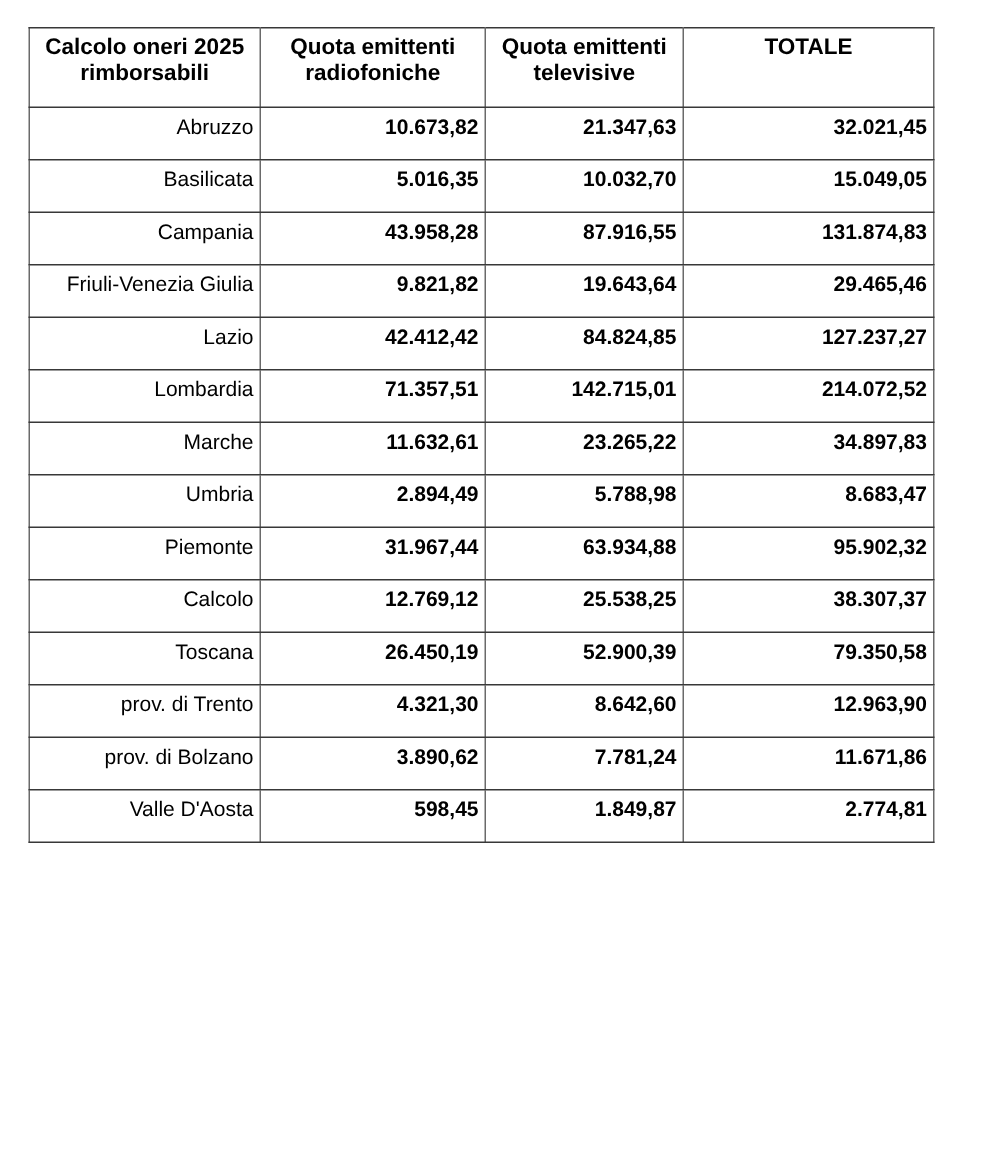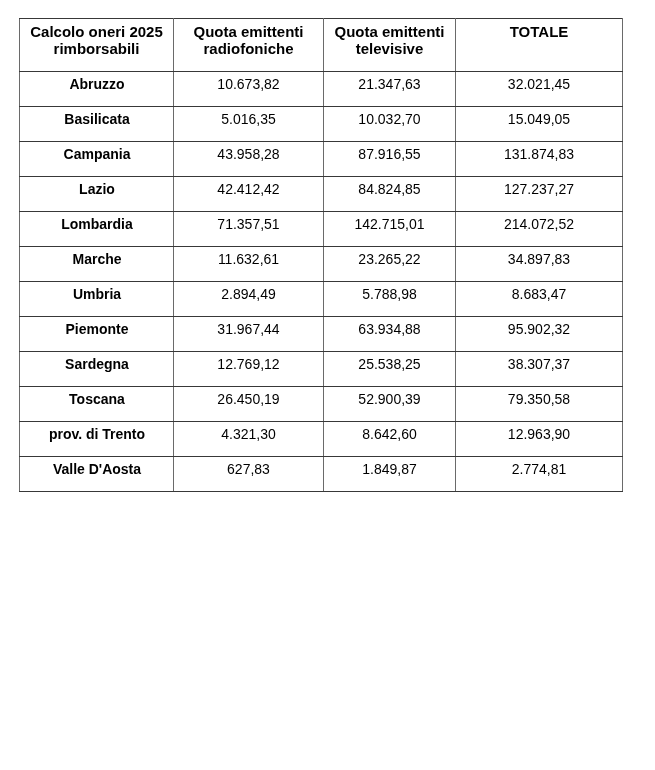--- a/index.html
+++ b/index.html
@@ -41,26 +41,26 @@
     line-height: 17px;
     margin-top: 24px;
   }
   .oneri-table tbody td {
     height: 30px;
     font-size: 14px;
     padding: 4px 4px 0 4px;
     line-height: 17px;
   }
   .oneri-table td.region {
-    text-align: center;
+    text-align: right;
     padding-left: 5px;
-    font-weight: bold;
   }
   .oneri-table td.num {
-    text-align: center;
+    text-align: right;
+    font-weight: bold;
   }
 </style>
 </head>
 <body>
 
 <div class="page">
   <table class="oneri-table">
     <colgroup>
       <col style="width:154px">
       <col style="width:150px">
@@ -88,20 +88,26 @@
           <td class="num">10.032,70</td>
           <td class="num">15.049,05</td>
         </tr>
         <tr>
           <td class="region">Campania</td>
           <td class="num">43.958,28</td>
           <td class="num">87.916,55</td>
           <td class="num">131.874,83</td>
         </tr>
         <tr>
+          <td class="region">Friuli-Venezia Giulia</td>
+          <td class="num">9.821,82</td>
+          <td class="num">19.643,64</td>
+          <td class="num">29.465,46</td>
+        </tr>
+        <tr>
           <td class="region">Lazio</td>
           <td class="num">42.412,42</td>
           <td class="num">84.824,85</td>
           <td class="num">127.237,27</td>
         </tr>
         <tr>
           <td class="region">Lombardia</td>
           <td class="num">71.357,51</td>
           <td class="num">142.715,01</td>
           <td class="num">214.072,52</td>
@@ -118,39 +124,45 @@
           <td class="num">5.788,98</td>
           <td class="num">8.683,47</td>
         </tr>
         <tr>
           <td class="region">Piemonte</td>
           <td class="num">31.967,44</td>
           <td class="num">63.934,88</td>
           <td class="num">95.902,32</td>
         </tr>
         <tr>
-          <td class="region">Sardegna</td>
+          <td class="region">Calcolo</td>
           <td class="num">12.769,12</td>
           <td class="num">25.538,25</td>
           <td class="num">38.307,37</td>
         </tr>
         <tr>
           <td class="region">Toscana</td>
           <td class="num">26.450,19</td>
           <td class="num">52.900,39</td>
           <td class="num">79.350,58</td>
         </tr>
         <tr>
           <td class="region">prov. di Trento</td>
           <td class="num">4.321,30</td>
           <td class="num">8.642,60</td>
           <td class="num">12.963,90</td>
         </tr>
         <tr>
+          <td class="region">prov. di Bolzano</td>
+          <td class="num">3.890,62</td>
+          <td class="num">7.781,24</td>
+          <td class="num">11.671,86</td>
+        </tr>
+        <tr>
           <td class="region">Valle D'Aosta</td>
-          <td class="num">627,83</td>
+          <td class="num">598,45</td>
           <td class="num">1.849,87</td>
           <td class="num">2.774,81</td>
         </tr>
       </tbody>
 
   </table>
 </div>
 
 </body></html>

